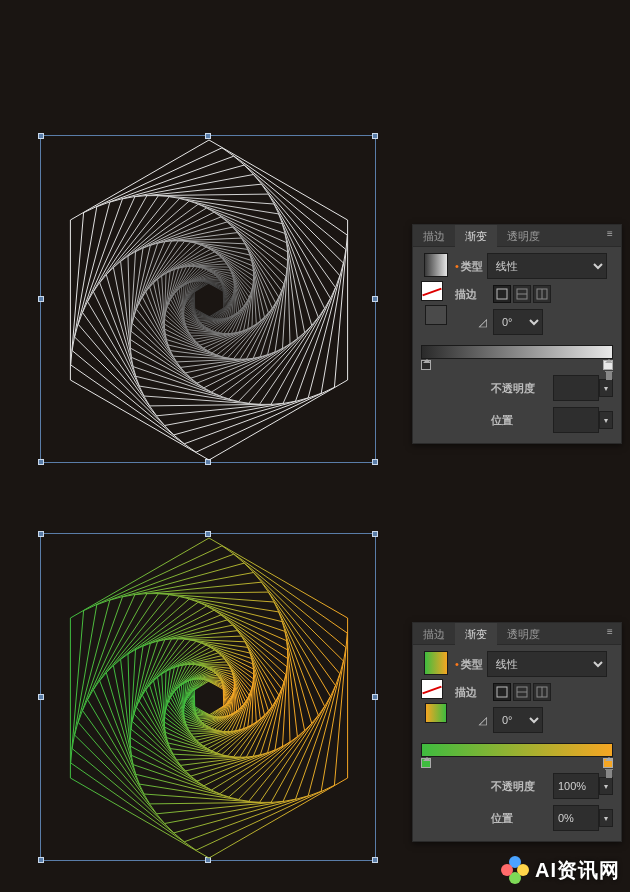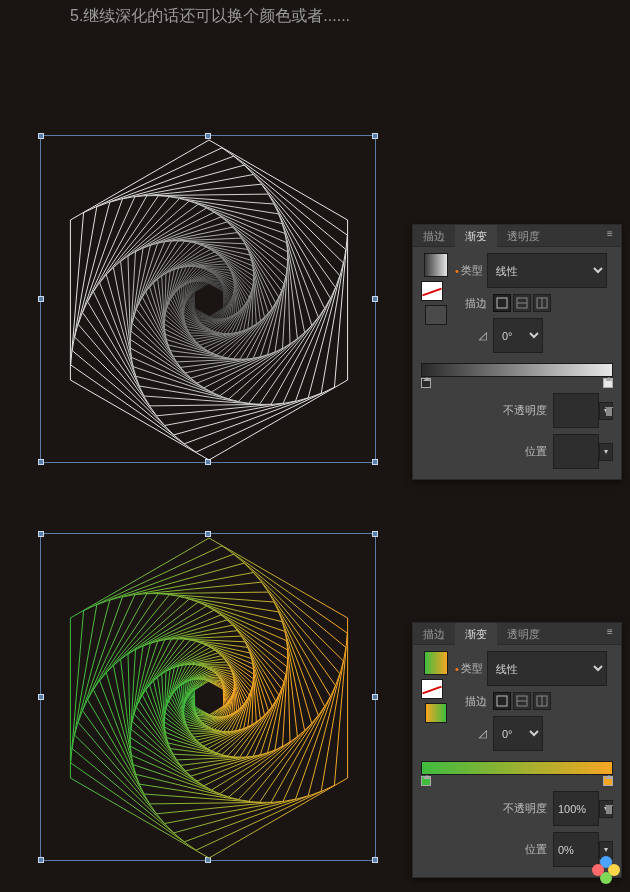--- a/index.html
+++ b/index.html
@@ -63,33 +63,33 @@
     color: #d8d8d8;
   }
   .panel-body { padding: 6px 8px 10px 8px; }
   .row {
     display: flex;
     align-items: center;
     margin-bottom: 6px;
   }
   .row .lab {
     width: 56px;
-    text-align: right;
     margin-right: 6px;
     color: #bdbdbd;
+    font-weight: bold;
   }
   .dot {
     color: #ff7a1a;
     margin-right: 2px;
   }
   select, input[type="text"] {
     background: #2e2e2e;
     border: 1px solid #1f1f1f;
     color: #d0d0d0;
-    height: 35px;
+    height: 26px;
     font-size: 11px;
     padding: 0 4px;
   }
   select { width: 120px; }
   .minisel { width: 50px; }
   .swatch-big {
     width: 24px; height: 24px;
     border: 1px solid #1a1a1a;
     display: inline-block;
     vertical-align: top;
@@ -191,21 +191,20 @@
     font-weight: bold;
     letter-spacing: 1px;
     text-shadow: 0 0 4px rgba(0,0,0,0.8);
   }
   .petal { position: absolute; width: 12px; height: 12px; border-radius: 50%; }
 </style>
 </head>
 <body>
 
 <div class="caption">
-  <div>5.继续深化的话还可以换个颜色或者......</div>
 </div>
 
 <div class="canvas-sel" style="left:40px; top:135px; width:336px; height:328px;">
   <div class="handle h-tl"></div>
   <div class="handle h-tm"></div>
   <div class="handle h-tr"></div>
   <div class="handle h-ml"></div>
   <div class="handle h-mr"></div>
   <div class="handle h-bl"></div>
   <div class="handle h-bm"></div>
@@ -473,13 +472,14 @@
   </div>
 </div>
 
 <div class="watermark">
   <div class="wlogo">
     <div class="petal" style="background:#4aa3ff;left:8px;top:0;"></div>
     <div class="petal" style="background:#ffd54a;right:0;top:8px;"></div>
     <div class="petal" style="background:#7ed957;left:8px;bottom:0;"></div>
     <div class="petal" style="background:#ff6b6b;left:0;top:8px;"></div>
   </div>
+  <div class="wtext">AI资讯网</div>
 </div>
 
 </body></html>

